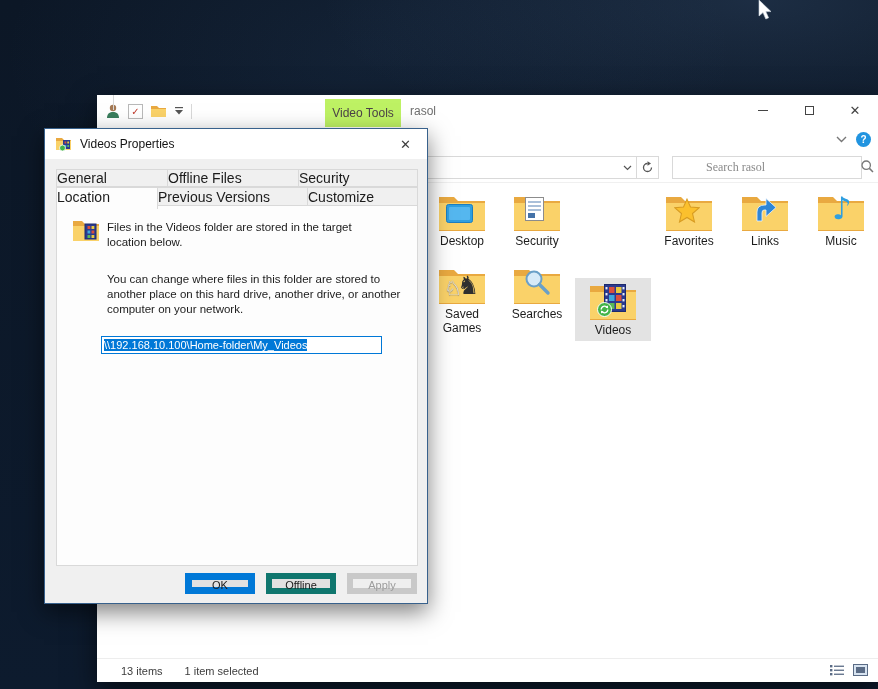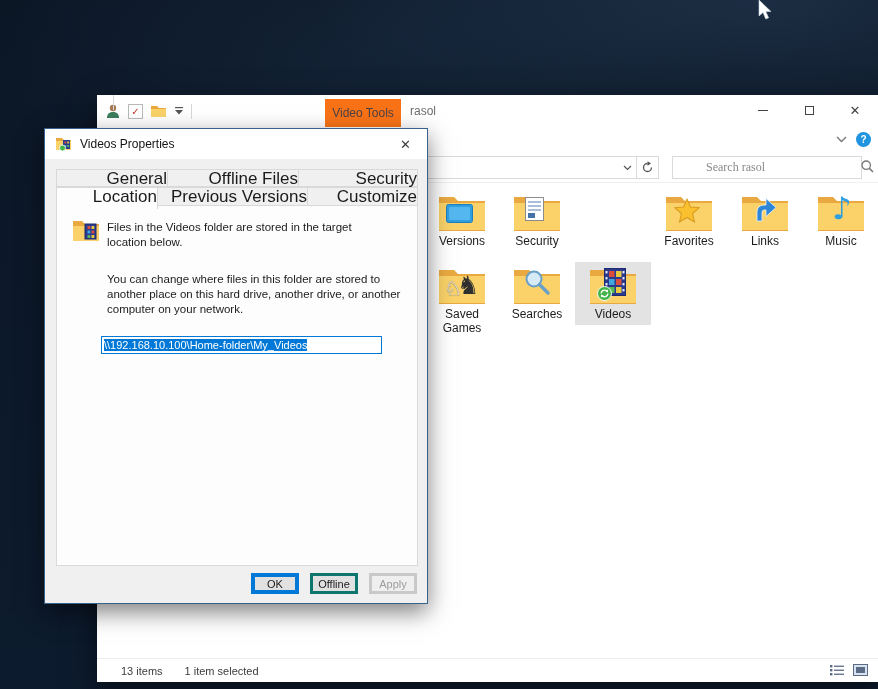--- a/index.html
+++ b/index.html
@@ -20,21 +20,21 @@
   }
   .titlebar { position:relative; height:32px; background:#fff; }
   .qat { position:absolute; left:8px; top:0; height:32px; display:flex; align-items:center; gap:7px; }
   .qat .sep { width:1px; height:15px; background:#d8d8d8; }
   .qat-btn { display:flex; align-items:center; justify-content:center; }
   .props-ic { width:15px; height:15px; border:1px solid #b9b9b9; background:#fff; font-size:10px; color:#c0392b; line-height:13px; text-align:center; }
   .qat-chev svg, .addr-chev svg, .ribbon-chev svg { display:block; }
 
   .vt-tab {
     position:absolute; left:228px; top:4px; width:76px; height:28px;
-    background:#f97316; color:#4c4248; font-size:12px;
+    background:#bef264; color:#4c4248; font-size:12px;
     display:flex; align-items:center; justify-content:center;
   }
   .win-title { position:absolute; left:313px; top:0; height:32px; line-height:32px; color:#6f6f6f; font-size:12px; }
   .win-controls { position:absolute; right:0; top:0; display:flex; }
   .wc { width:46px; height:30px; display:flex; align-items:center; justify-content:center; background:#fff; }
   .wc-min i { display:block; width:10px; height:1px; background:#444; }
   .wc-max i { display:block; width:9px; height:9px; border:1px solid #444; }
   .wc-close { font-size:13px; color:#444; font-family:"DejaVu Sans",sans-serif; }
 
   .ribbonstrip { position:absolute; top:32px; left:0; width:100%; height:26px; background:#fff; }
@@ -75,21 +75,21 @@
     background:#f0f0f0; border:1px solid #38618c; box-shadow:0 8px 22px rgba(0,0,0,0.5); z-index:10;
     font-size:11.5px; color:#1c1c1c;
   }
   .dlg-titlebar { height:30px; background:#fff; display:flex; align-items:center; padding:0 10px; }
   .dlg-title { margin-left:8px; font-size:12px; color:#141414; }
   .dlg-close { margin-left:auto; font-size:13px; color:#3d3d3d; padding:2px 6px; font-family:"DejaVu Sans",sans-serif; }
 
   .dlg-tabs { position:absolute; left:11px; top:40px; width:362px; }
   .tabrow { display:flex; }
   .tab {
-    height:18px; line-height:17px; text-align:right; font-size:17px; color:#1b1b1b;
+    height:18px; line-height:17px; text-align:left; font-size:14px; color:#1b1b1b;
     background:#f0f0f0; border:1px solid #d9d9d9; margin-left:-1px;
   }
   .tabrow .tab:first-child { margin-left:0; }
   .tabrow2 .tab { height:19px; line-height:18px; }
   .tab.active { background:#fdfdfd; border-bottom:none; height:22px; position:relative; z-index:3; }
 
   .dlg-card {
     position:absolute; left:11px; top:76px; width:362px; height:361px;
     background:#fdfdfd; border:1px solid #d9d9d9;
   }
@@ -98,22 +98,22 @@
   .desc { position:absolute; left:50px; top:66px; width:298px; line-height:1.32; }
   .path-input {
     position:absolute; left:44px; top:130px; width:281px; height:18px;
     border:1px solid #0078d7; background:#fff; font-size:11px; line-height:16px; padding-left:2px;
     white-space:nowrap; overflow:hidden;
   }
   .path-input .sel { background:#0078d7; color:#fff; }
 
   .dlg-buttons { position:absolute; bottom:9px; right:10px; display:flex; gap:11px; }
   .dlg-buttons button {
-    width:48px; height:21px; font-size:11px; font-family:"Liberation Sans",sans-serif;
-    background:#e1e1e1; border:3px solid #0f766e; color:#1b1b1b;
+    width:70px; height:21px; font-size:11px; font-family:"Liberation Sans",sans-serif;
+    background:#e1e1e1; border:6px solid #0f766e; color:#1b1b1b;
   }
   .btn-ok { border-color:#0078d7 !important; box-shadow:inset 0 0 0 1px #0078d7; }
   .btn-apply:disabled { color:#9c9c9c; background:#efefef; border-color:#c9c9c9; }
 
   .cursor { position:absolute; left:758px; top:0; z-index:50; }
 </style>
 </head>
 <body>
 
 <div class="explorer">
@@ -196,21 +196,21 @@
       <div class="ticon">
         <svg class="fold" width="48" height="38" viewBox="0 0 48 38">
             <path d="M1,3 h15 l4,4 h27 v30 h-46 z" fill="#e9a940"></path>
             <rect x="1" y="9" width="46" height="27" fill="#fad269"></rect>
           </svg>
         <span class="ov" style="left:22px; top:11px;"><svg width="27" height="19" viewBox="0 0 27 19">
               <rect x="0.5" y="0.5" width="26" height="18" rx="2" fill="#2f9fe0" stroke="#1d7ec0"></rect>
               <rect x="3" y="3" width="21" height="13" rx="1" fill="#55b7ef"></rect>
             </svg></span>
       </div>
-      <div class="tlabel">Versions</div>
+      <div class="tlabel">Desktop</div>
     </div>
 
     <div class="tile" style="left:402px; top:10px;">
       <div class="ticon">
         <svg class="fold" width="48" height="38" viewBox="0 0 48 38">
             <path d="M1,3 h15 l4,4 h27 v30 h-46 z" fill="#e9a940"></path>
             <rect x="1" y="9" width="46" height="27" fill="#fad269"></rect>
           </svg>
         <span class="ov" style="left:26px; top:4px;"><svg width="19" height="24" viewBox="0 0 19 24">
               <rect x="0.5" y="0.5" width="18" height="23" fill="#fff" stroke="#8c8c8c"></rect>
@@ -280,21 +280,21 @@
             <rect x="1" y="9" width="46" height="27" fill="#fad269"></rect>
           </svg>
         <span class="ov" style="left:25px; top:3px;"><svg width="27" height="27" viewBox="0 0 27 27">
               <circle cx="10" cy="10" r="7.5" fill="#d6eaf8" stroke="#6aa0c8" stroke-width="2"></circle>
               <line x1="15.5" y1="15.5" x2="24" y2="24" stroke="#6aa0c8" stroke-width="3.4" stroke-linecap="round"></line>
             </svg></span>
       </div>
       <div class="tlabel">Searches</div>
     </div>
 
-    <div class="tile selected" style="left:478px; top:79px;">
+    <div class="tile selected" style="left:478px; top:95px;">
       <div class="ticon">
         <svg class="fold" width="48" height="38" viewBox="0 0 48 38">
             <path d="M1,3 h15 l4,4 h27 v30 h-46 z" fill="#e9a940"></path>
             <rect x="1" y="9" width="46" height="27" fill="#fad269"></rect>
           </svg>
         <span class="ov" style="left:29px; top:2px;"><svg width="22" height="28" viewBox="0 0 22 28">
               <rect x="0.5" y="0.5" width="21" height="27" fill="#2b3a8f" stroke="#1d2a6e"></rect>
               <rect x="5" y="3" width="5.5" height="6" fill="#d94f3c"></rect>
               <rect x="12" y="3" width="5.5" height="6" fill="#e8c93e"></rect>
               <rect x="5" y="11" width="5.5" height="6" fill="#3fa7dc"></rect>

